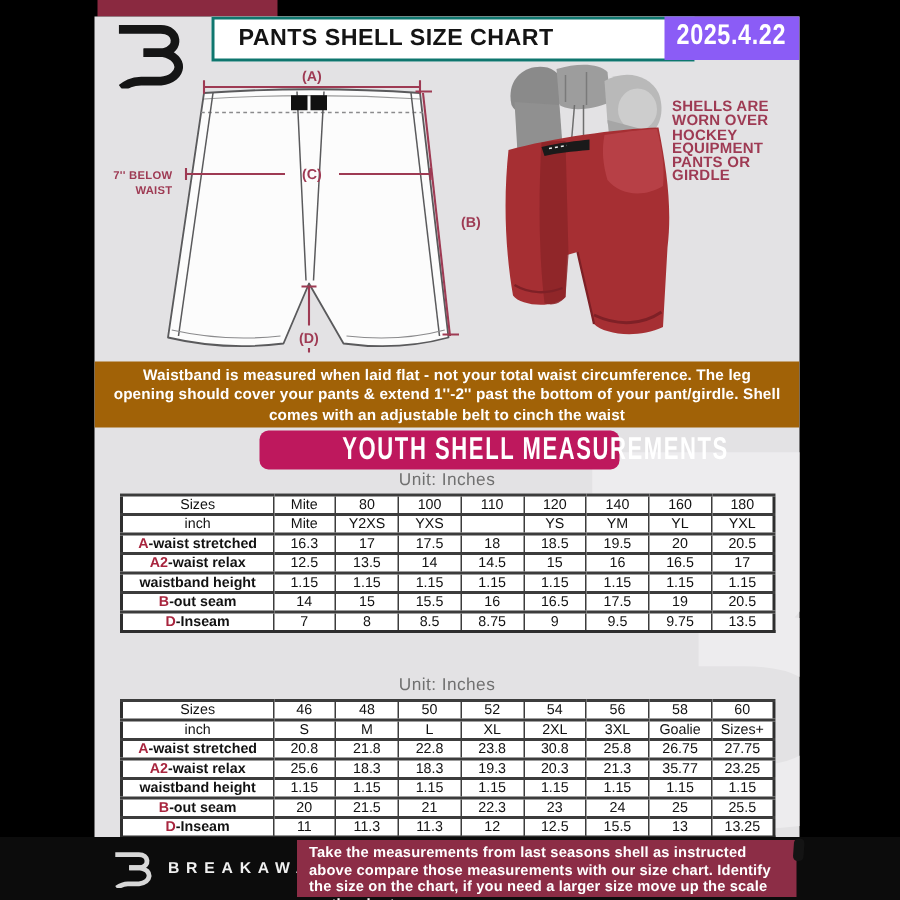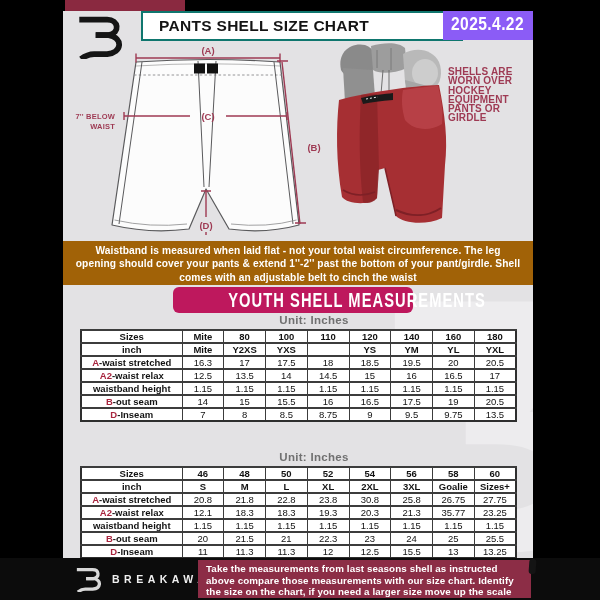--- a/index.html
+++ b/index.html
@@ -58,35 +58,35 @@
   
   .sec-head{
     left:110px;width:240px;height:26px;background:#be185d;border-radius:6px;
     text-align:center;line-height:26px;color:#fff;
   }
   .sec-head span{
     display:inline-block;font-size:21px;font-weight:bold;letter-spacing:1.5px;
     transform:scaleX(.7);white-space:nowrap;
   }
   .unit{
-    left:16px;width:470px;text-align:center;
-    font-size:11.5px;font-weight:700;color:#707070;letter-spacing:.3px;
+    left:0;width:470px;text-align:center;
+    font-size:11.5px;font-weight:400;color:#707070;letter-spacing:.3px;
   }
   
   table.meas{
     position:absolute;left:17px;width:437px;border-collapse:collapse;table-layout:fixed;
     background:#fff;border:2px solid #2e2e2e;
   }
   table.meas td{
     border:1px solid #3c3c3c;border-top-width:2px;
     height:10.6px;padding:0;text-align:center;vertical-align:middle;
     font-size:9.5px;color:#121212;background:#fff;
   }
   table.meas td.lbl{font-weight:bold;}
-  table.meas tr.hdr td{font-weight:bold;}
+  table.meas tr.hdr td{font-weight:normal;}
   table.meas .pfx{color:#a8253e;font-weight:bold;}
   .tbl-youth{top:318px;}
   .tbl-adult{top:455px;}
   
   .footer{position:absolute;left:0;top:558px;width:600px;height:42px;background:#0c0c0c;}
   .footer-logo{position:absolute;left:74px;top:8px;}
   .brand{
     position:absolute;left:112px;top:15px;color:#f0f0f0;
     font-size:10.5px;font-weight:bold;letter-spacing:4.5px;white-space:nowrap;
   }
@@ -324,21 +324,21 @@
           <td>21.8</td>
           <td>22.8</td>
           <td>23.8</td>
           <td>30.8</td>
           <td>25.8</td>
           <td>26.75</td>
           <td>27.75</td>
         </tr>
         <tr>
           <td class="lbl"><span class="pfx">A2</span>-waist relax</td>
-          <td>12.1</td>
+          <td>25.6</td>
           <td>18.3</td>
           <td>18.3</td>
           <td>19.3</td>
           <td>20.3</td>
           <td>21.3</td>
           <td>35.77</td>
           <td>23.25</td>
         </tr>
         <tr>
           <td class="lbl">waistband height</td>

